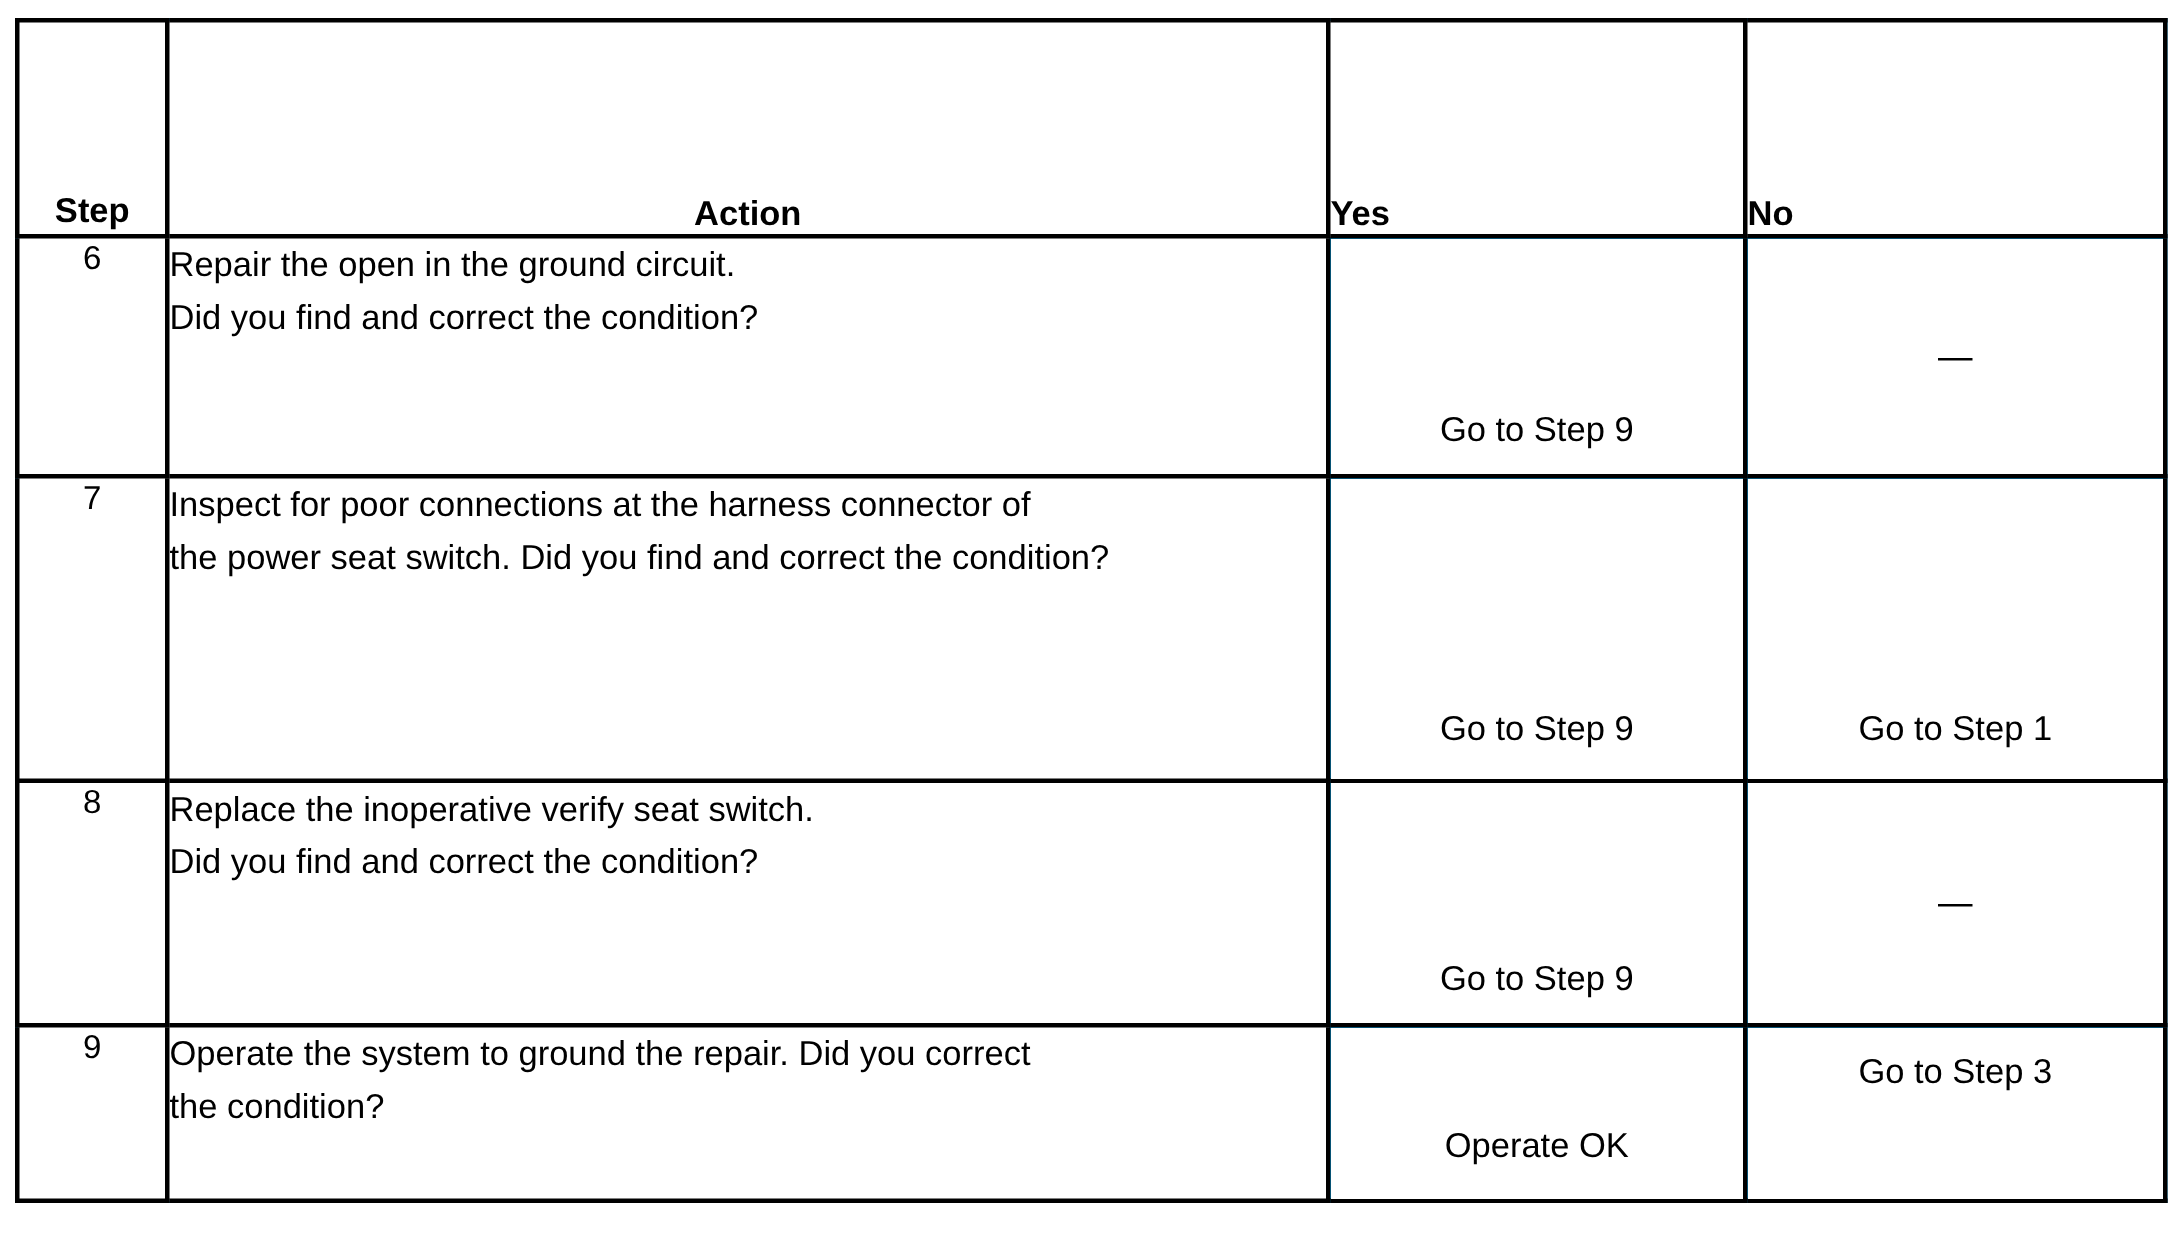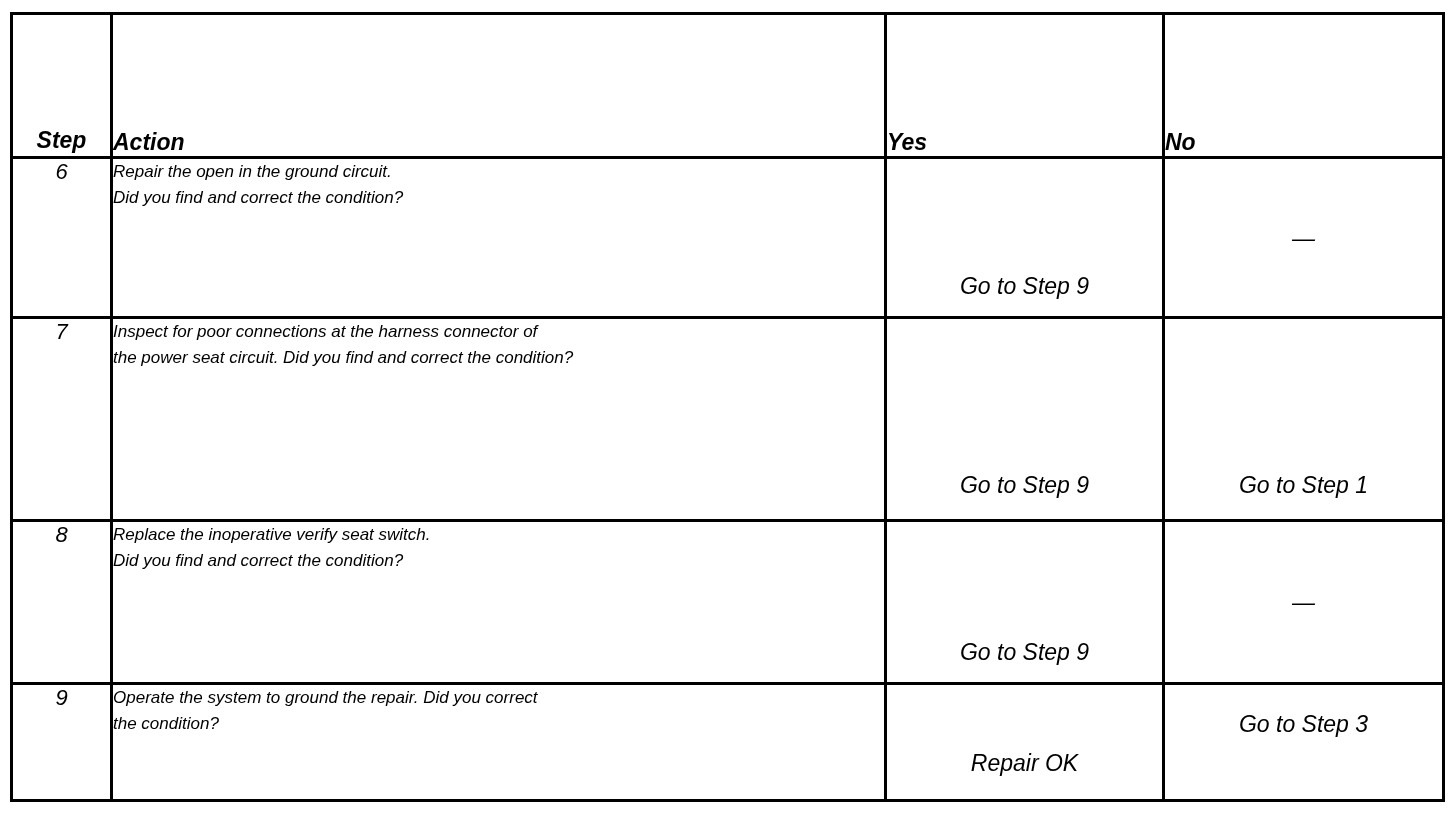--- a/index.html
+++ b/index.html
@@ -23,21 +23,20 @@
   }
 
   table.diag-table {
     position: absolute;
     left: 10px;
     top: 12px;
     width: 1432px;
     border-collapse: collapse;
     table-layout: fixed;
     background: #0ea5e9;
-    font-style: italic;
   }
 
   table.diag-table td,
   table.diag-table th {
     border: 3px solid #000000;
     padding: 0;
     background: #ffffff;
     vertical-align: top;
   }
 
@@ -54,37 +53,37 @@
     font-weight: bold;
     font-size: 23px;
   }
   .hdr-step {
     text-align: center;
     line-height: 1.30;
     padding-bottom: 6px;
     word-break: break-all;
   }
   .hdr-action {
-    text-align: left;
+    text-align: center;
     padding-bottom: 9px;
     padding-right: 6px;
   }
   .hdr-yes, .hdr-no {
     text-align: left;
     padding-bottom: 9px;
   }
 
   
   td.step-cell {
     text-align: center;
     font-size: 22px;
     vertical-align: middle;
   }
   td.action-cell {
-    font-size: 17px;
+    font-size: 23px;
     line-height: 1.52;
     padding: 22px 4px 0 19px;
     text-align: left;
   }
   td.action-cell .line {
     white-space: nowrap;
   }
   td.result-cell {
     font-size: 23px;
     text-align: center;
@@ -102,21 +101,21 @@
   tr.row-6 td { height: 157px; }
   tr.row-7 td { height: 200px; }
   tr.row-8 td { height: 160px; }
   tr.row-9 td { height: 114px; }
 
   
   .pos-bottom  { bottom: 16px; }
   .pos-bottom2 { bottom: 20px; }
   .pos-middle  { top: 50%; transform: translateY(-50%); }
   .pos-low     { bottom: 22px; }
-  .pos-high    { top: 26px; }
+  .pos-high    { top: 16px; }
 
   .dash {
     font-size: 23px;
     letter-spacing: 0;
   }
 </style>
 </head>
 <body>
 
 <div id="page">
@@ -151,21 +150,21 @@
         </td>
         <td class="result-cell">
           <span class="rtext pos-middle dash">—</span>
         </td>
       </tr>
 
       <tr class="row-7">
         <td class="step-cell">7</td>
         <td class="action-cell">
           <div class="line">Inspect for poor connections at the harness connector of</div>
-          <div class="line">the power seat circuit. Did you find and correct the condition?</div>
+          <div class="line">the power seat switch. Did you find and correct the condition?</div>
         </td>
         <td class="result-cell">
           <span class="rtext pos-bottom2">Go to Step 9</span>
         </td>
         <td class="result-cell">
           <span class="rtext pos-bottom2">Go to Step 1</span>
         </td>
       </tr>
 
       <tr class="row-8">
@@ -182,21 +181,21 @@
         </td>
       </tr>
 
       <tr class="row-9">
         <td class="step-cell">9</td>
         <td class="action-cell">
           <div class="line">Operate the system to ground the repair. Did you correct</div>
           <div class="line">the condition?</div>
         </td>
         <td class="result-cell">
-          <span class="rtext pos-low">Repair OK</span>
+          <span class="rtext pos-low">Operate OK</span>
         </td>
         <td class="result-cell">
           <span class="rtext pos-high">Go to Step 3</span>
         </td>
       </tr>
     </tbody>
   </table>
 
 </div>
 

